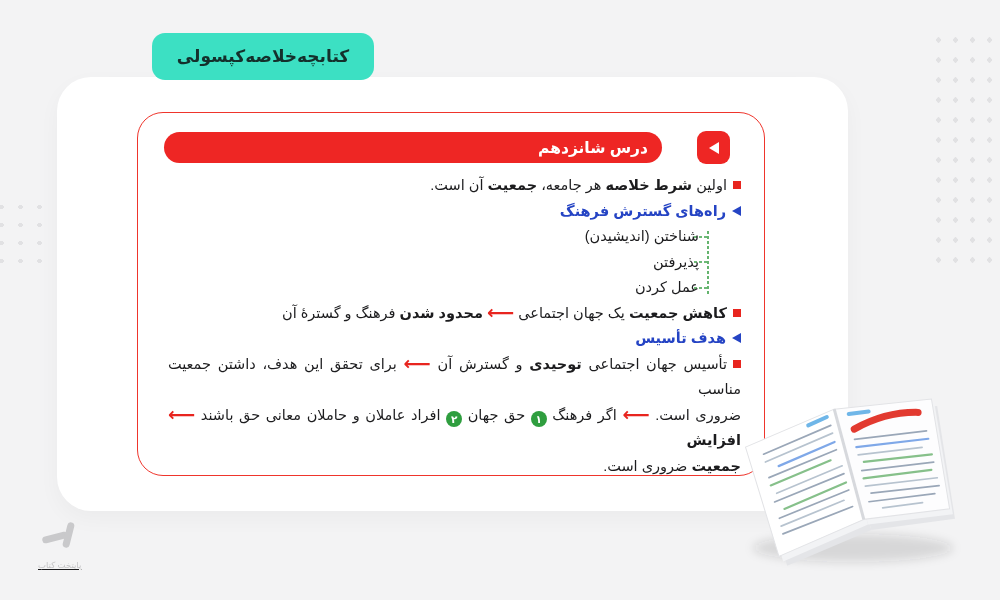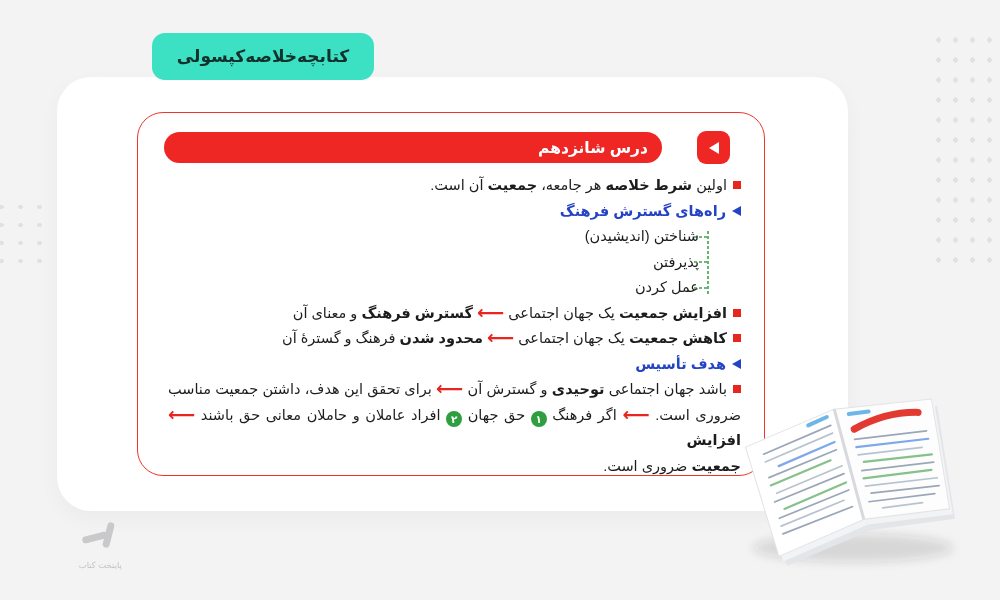--- a/index.html
+++ b/index.html
@@ -80,21 +80,21 @@
   .bullet-sq{display:inline-block;width:8px;height:8px;background:#e8251f;margin-left:6px;vertical-align:1px;}
   .bullet-tri{display:inline-block;width:0;height:0;border-top:5px solid transparent;border-bottom:5px solid transparent;border-right:9px solid #2544c4;margin-left:6px;}
 
   
   .bracket{left:556px;top:116px;}
 
   
   .book{left:733px;top:368px;}
 
   
-  .brand{left:38px;top:520px;width:84px;text-align:right;}
+  .brand{left:38px;top:520px;width:84px;text-align:left;text-decoration:underline;}
   .brand-label{
     margin-top:2px;font-size:8.5px;color:#c4c4c6;letter-spacing:.5px;
     direction:rtl;
   }
 </style>
 </head>
 <body>
 
 <div class="abs dots dots-right"></div>
 <div class="abs dots dots-left"></div>
@@ -136,34 +136,31 @@
     <div class="line indent">
       <span>شناختن (اندیشیدن)</span>
     </div>
     <div class="line indent">
       <span>پذیرفتن</span>
     </div>
     <div class="line indent">
       <span>عمل کردن</span>
     </div>
 
-    <div class="line">
-      <span class="bullet-sq"></span><span class="seg-b">افزایش جمعیت</span><span> یک جهان اجتماعی </span><span class="seg-arrow">⟵</span><span class="seg-b"> گسترش فرهنگ</span><span> و معنای آن</span>
-    </div>
 
     <div class="line">
       <span class="bullet-sq"></span><span class="seg-b">کاهش جمعیت</span><span> یک جهان اجتماعی </span><span class="seg-arrow">⟵</span><span class="seg-b"> محدود شدن</span><span> فرهنگ و گسترهٔ آن</span>
     </div>
 
     <div class="line">
       <span class="bullet-tri"></span><span class="seg-blue">هدف تأسیس</span>
     </div>
 
     <div class="line just">
-      <span class="bullet-sq"></span><span>باشد جهان اجتماعی </span><span class="seg-b">توحیدی</span><span> و گسترش آن </span><span class="seg-arrow">⟵</span><span> برای تحقق این هدف، داشتن جمعیت مناسب</span>
+      <span class="bullet-sq"></span><span>تأسیس جهان اجتماعی </span><span class="seg-b">توحیدی</span><span> و گسترش آن </span><span class="seg-arrow">⟵</span><span> برای تحقق این هدف، داشتن جمعیت مناسب</span>
     </div>
 
     <div class="line just">
       <span>ضروری است. </span><span class="seg-arrow">⟵</span><span> اگر فرهنگ </span><span class="seg-num">۱</span><span> حق جهان </span><span class="seg-num">۲</span><span> افراد عاملان و حاملان معانی حق باشند </span><span class="seg-arrow">⟵</span><span class="seg-b"> افزایش</span>
     </div>
 
     <div class="line">
       <span class="seg-b">جمعیت</span><span> ضروری است.</span>
     </div>
 

